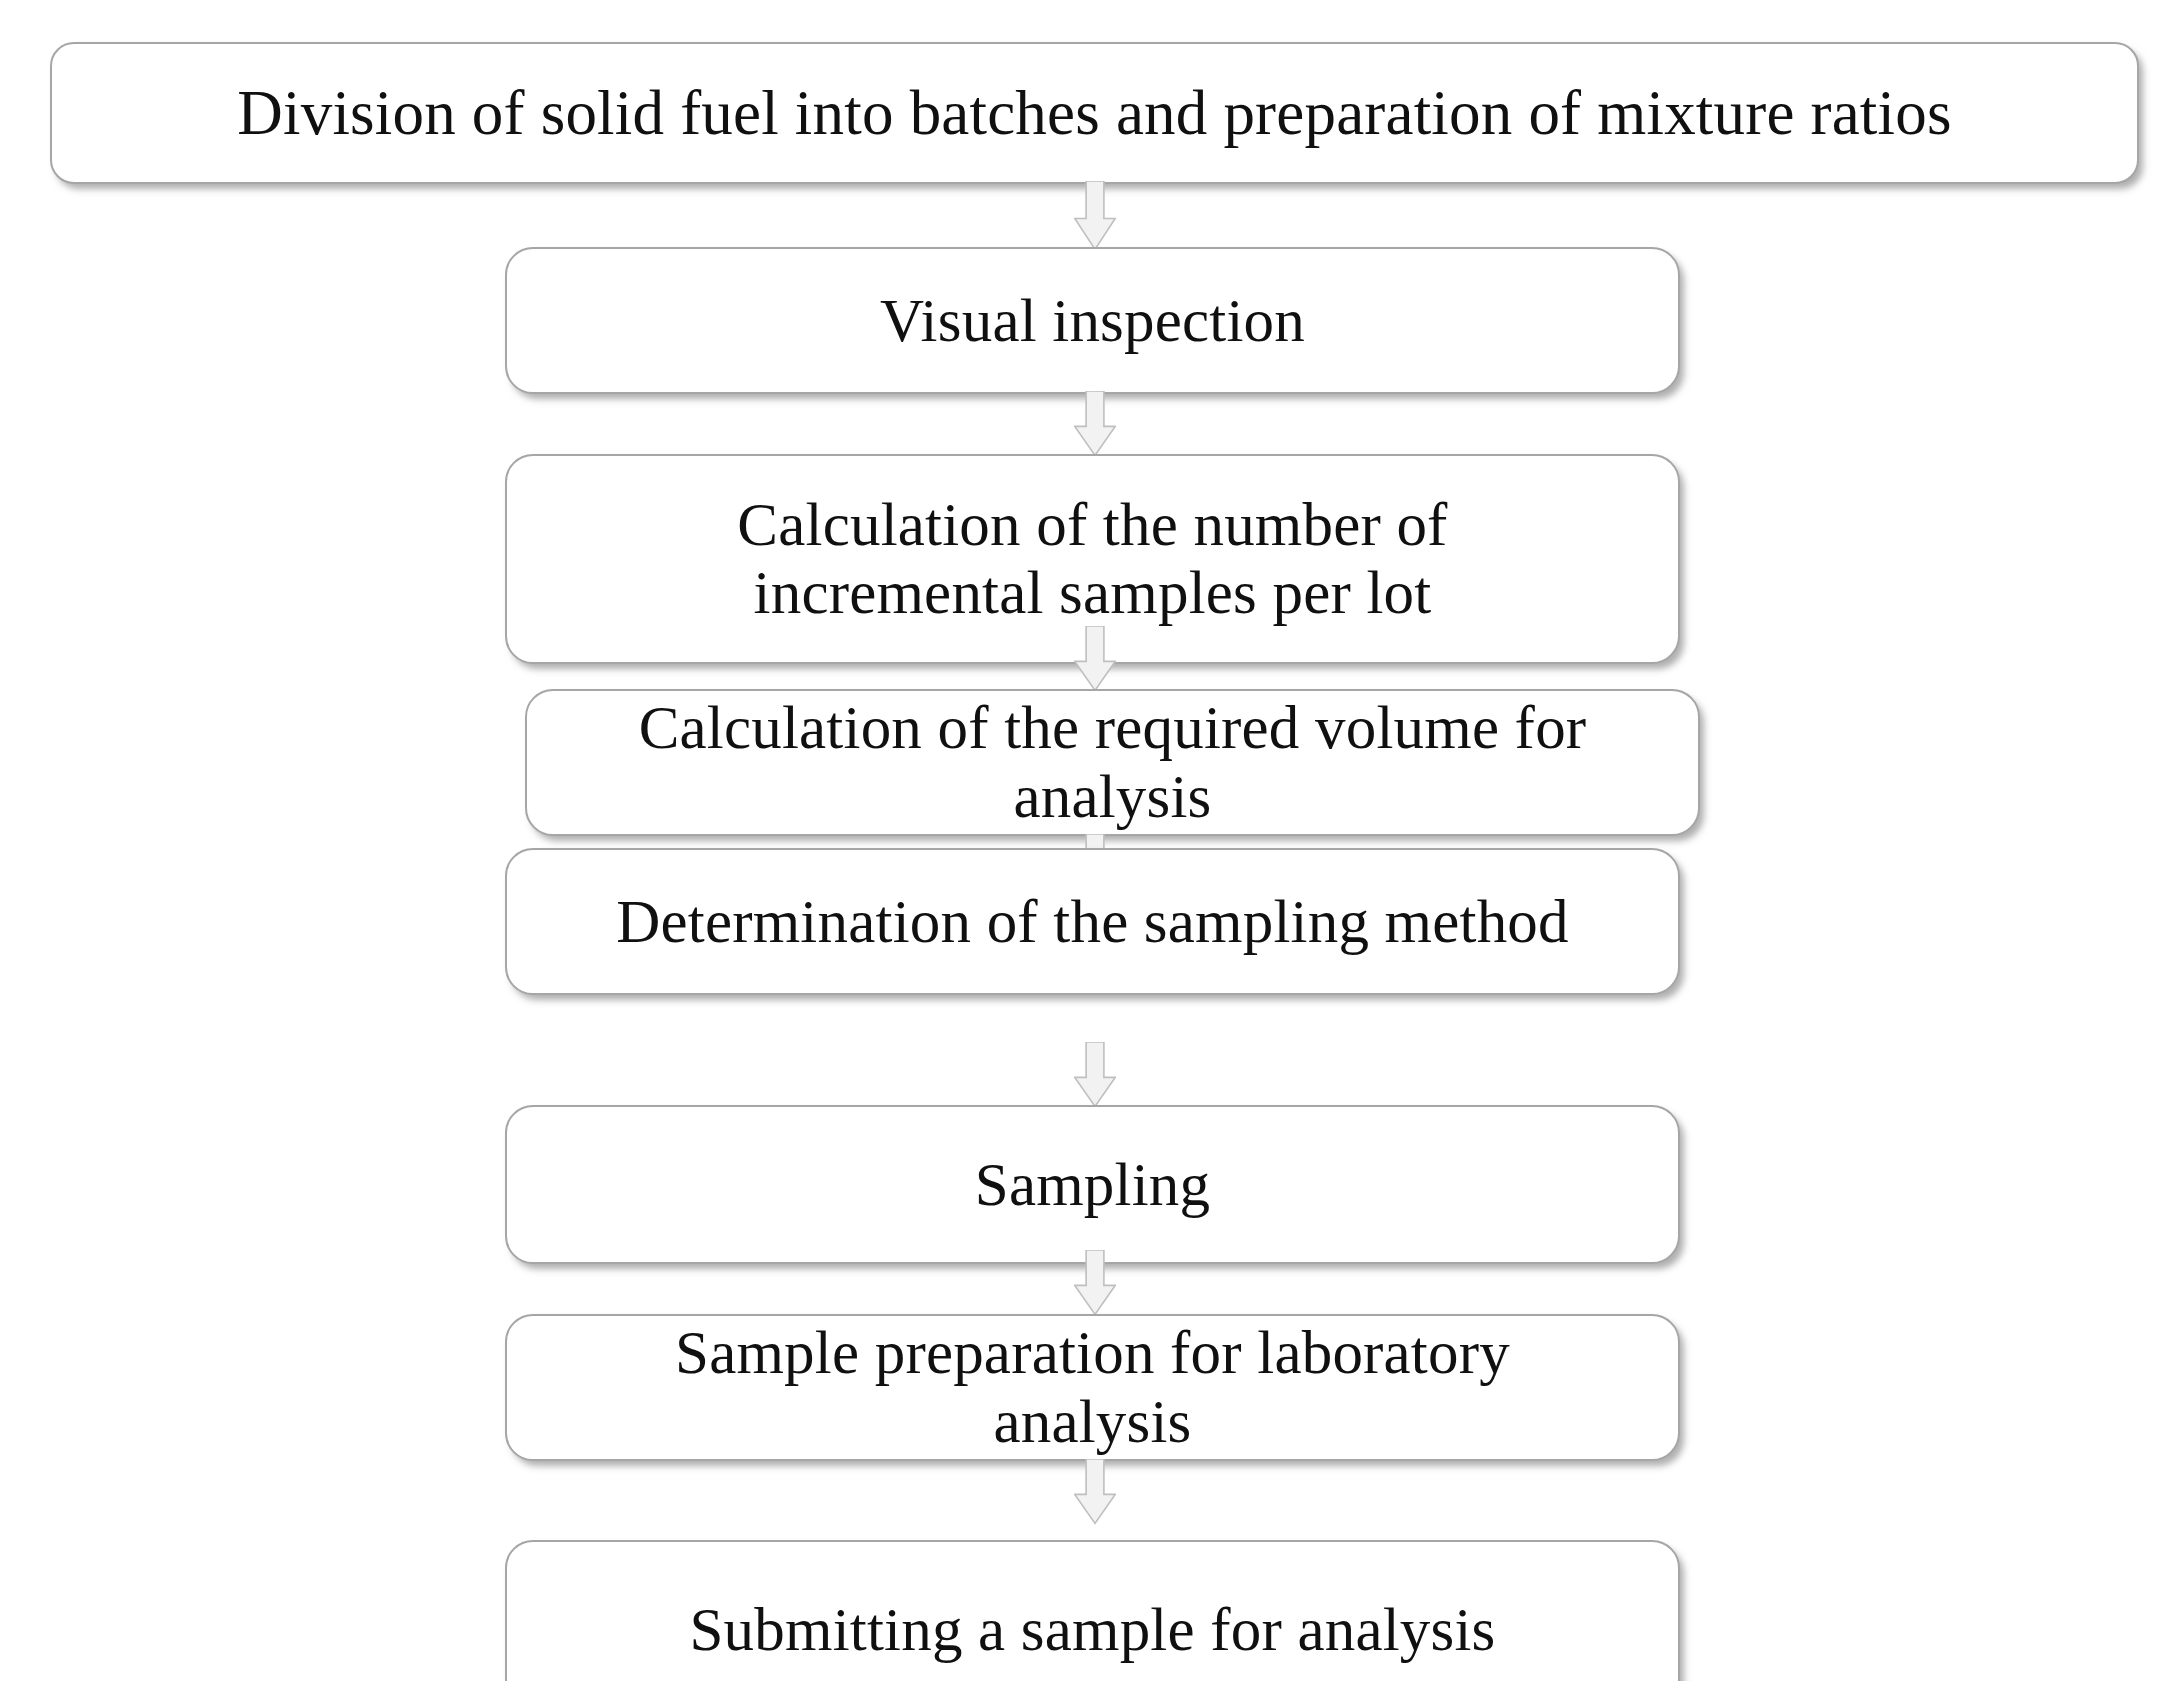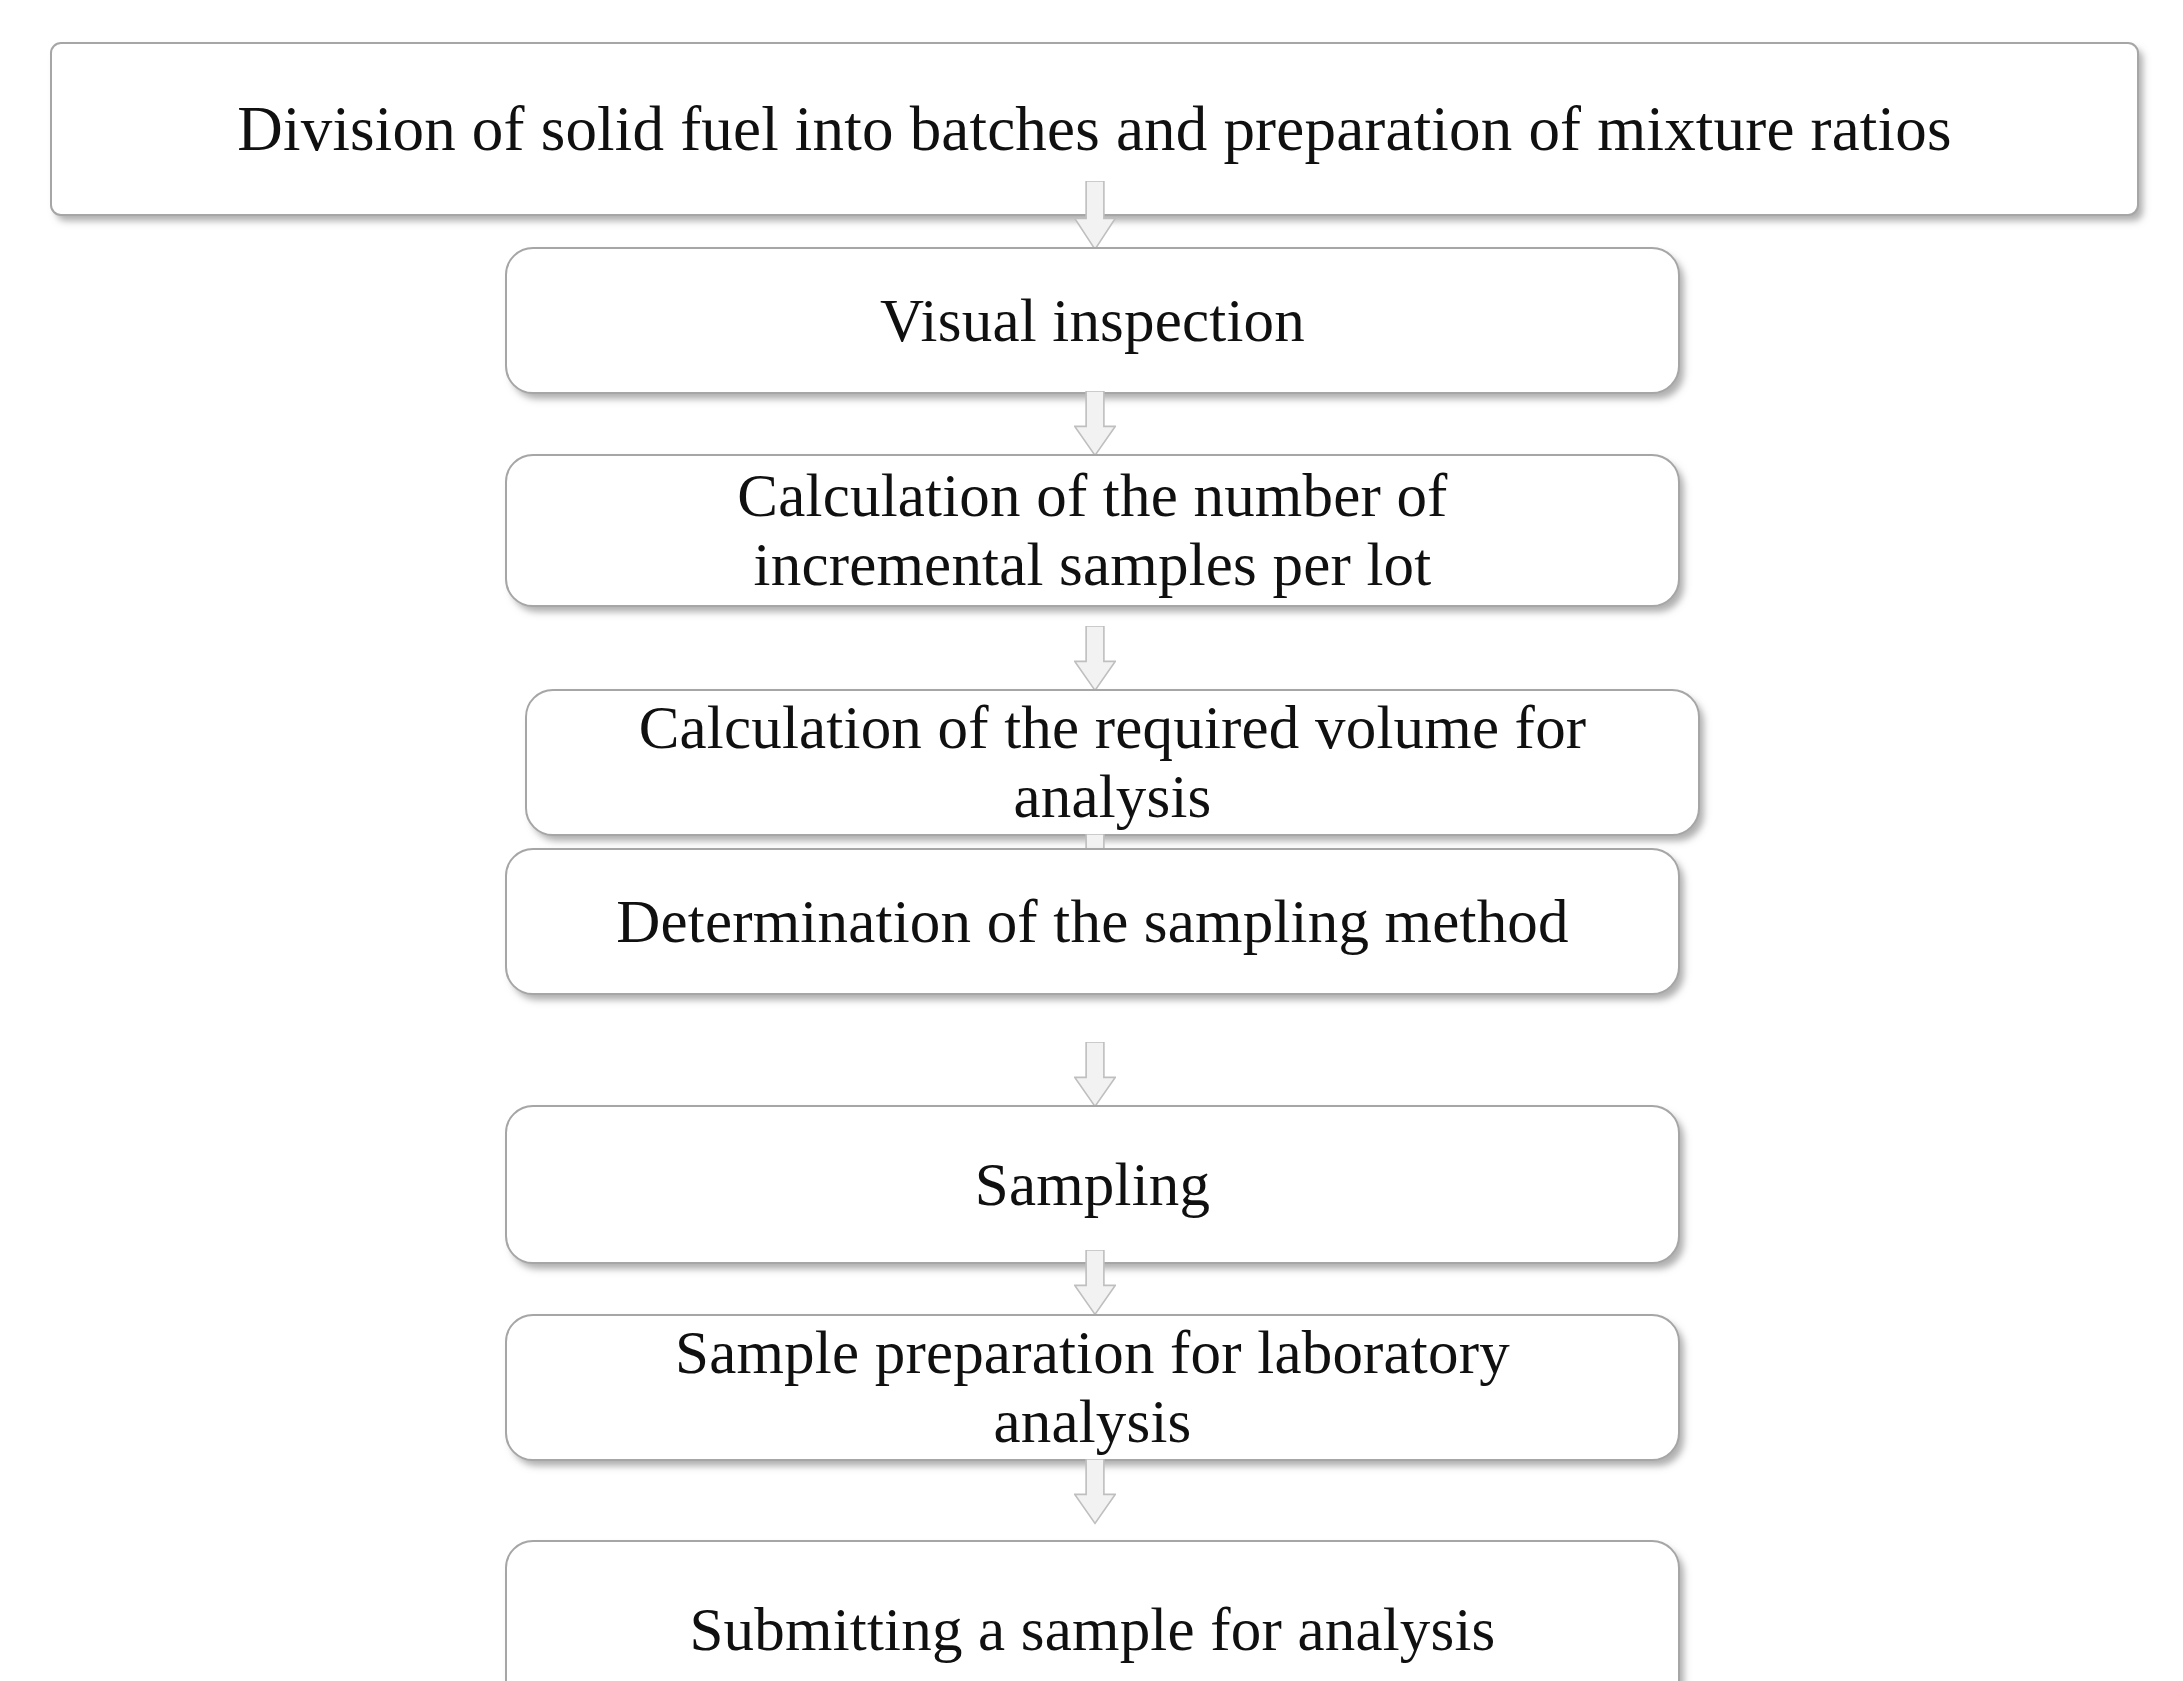--- a/index.html
+++ b/index.html
@@ -45,34 +45,34 @@
     display: block;
     width: 100%;
     white-space: pre-line;
   }
 
   
   .node.wide {
     left: 50px;
     top: 42px;
     width: 2089px;
-    height: 174px;
+    height: 142px;
     font-size: 63px;
-    border-radius: 11px;
+    border-radius: 24px;
   }
 
   
   .node.col {
     left: 505px;
     width: 1175px;
     font-size: 61px;
   }
 
   .node.n2 { top: 247px;  height: 147px; }
-  .node.n3 { top: 454px;  height: 153px; }
+  .node.n3 { top: 454px;  height: 210px; }
   .node.n4 { top: 689px;  height: 147px; margin-left: 20px; }
   .node.n5 { top: 848px; height: 147px; }
   .node.n6 { top: 1105px; height: 159px; }
   .node.n7 { top: 1314px; height: 147px; }
   .node.n8 { top: 1540px; height: 179px; }
 
   
   .node.two-line { line-height: 1.12; }
 
   

